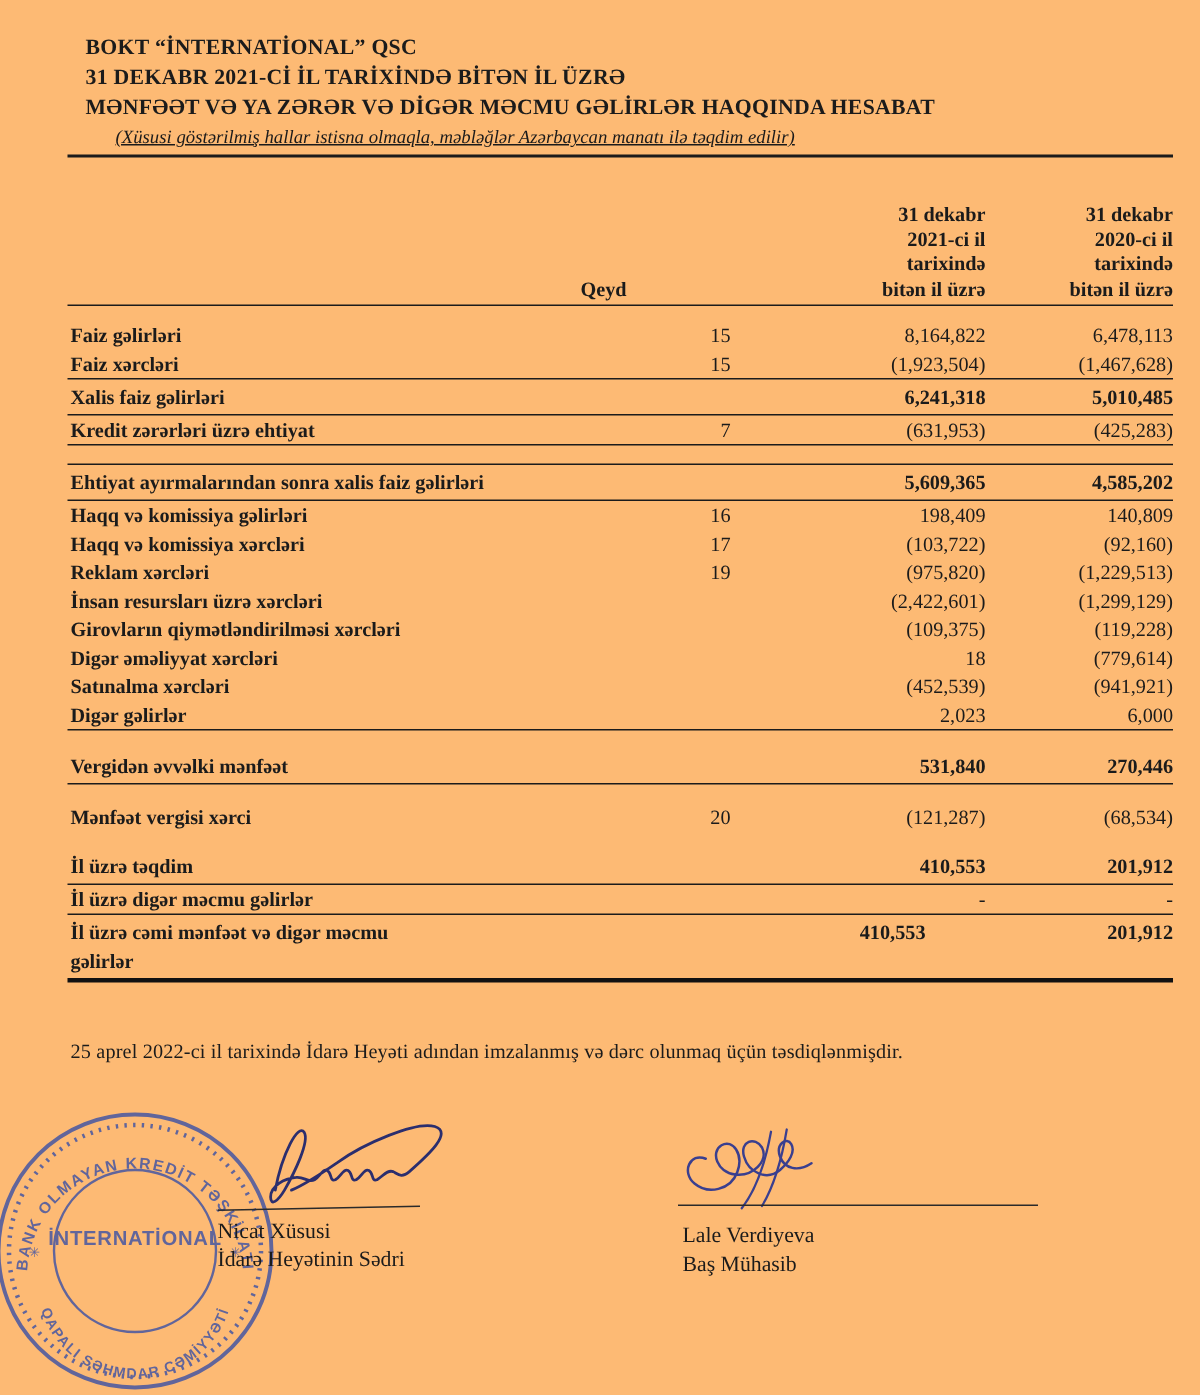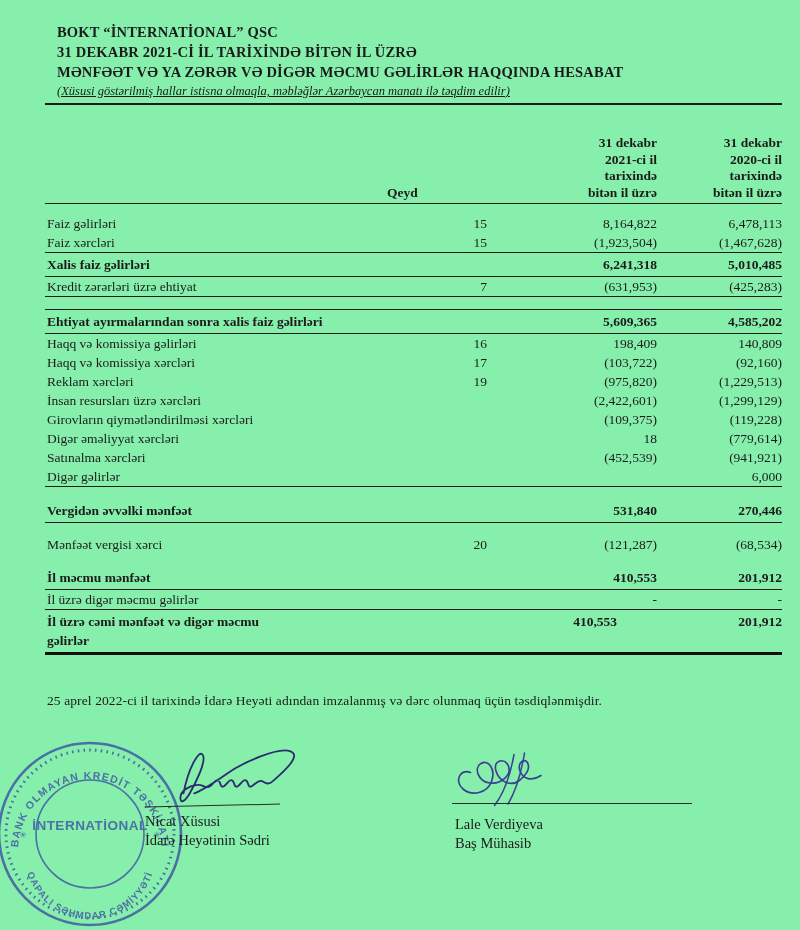--- a/index.html
+++ b/index.html
@@ -1,33 +1,33 @@
 <!DOCTYPE html>
 <html><head>
 <meta charset="utf-8">
 <style>
   html,body{margin:0;padding:0;background:#e8e8e8;}
   .page{
     width:800px;height:930px;position:relative;margin:0 auto;
-    background:#86efac;color:#1b1b1b;
+    background:#fdba74;color:#1b1b1b;
     font-family:"Liberation Serif", serif;
     overflow:hidden;
   }
   .content{position:absolute;left:45px;top:22px;width:737px;}
   
   .doc-header{margin-left:12px;}
   .title-line{font-weight:bold;font-size:14.5px;line-height:20px;letter-spacing:.2px;}
-  .subtitle{font-style:italic;font-size:12.5px;line-height:17px;margin-top:1px;text-decoration:underline;}
+  .subtitle{font-style:italic;font-size:12.5px;line-height:17px;margin-top:1px;text-decoration:underline;margin-left:20px;}
   .top-rule{border-bottom:2.6px solid #1b1b1b;margin-top:3px;}
   
   .thead{display:flex;align-items:flex-end;padding-top:30px;padding-bottom:2px;
          border-bottom:1.6px solid #1b1b1b;font-weight:bold;font-size:13.5px;}
   .thead .c-note{align-self:flex-end;text-align:left;padding-left:4px;}
   .col-period{white-space:pre-line;text-align:right;line-height:16.5px;}
-  .c-label{flex:1 1 auto;padding-left:2px;}
+  .c-label{flex:1 1 auto;padding-left:2px;font-weight:bold;}
   .c-note{width:100px;flex:0 0 auto;text-align:right;}
   .c-v1{width:170px;flex:0 0 auto;text-align:right;}
   .c-v2{width:125px;flex:0 0 auto;text-align:right;}
   .tbody{font-size:13.5px;margin-top:10px;}
   .trow{display:flex;line-height:19px;}
   .trow span{display:block;}
   .trow.bold{font-weight:bold;padding-top:2px;padding-bottom:2px;}
   .trow.bb{border-bottom:1.6px solid #1b1b1b;}
   .trow.bt{border-top:1.6px solid #1b1b1b;}
   .trow.thick{border-bottom:3px solid #111;gap:40px;}
@@ -143,39 +143,40 @@
         </div>
         <div class="trow">
           <span class="c-label">Satınalma xərcləri</span>
           <span class="c-note"></span>
           <span class="c-v1">(452,539)</span>
           <span class="c-v2">(941,921)</span>
         </div>
         <div class="trow bb">
           <span class="c-label">Digər gəlirlər</span>
           <span class="c-note"></span>
+          <span class="c-v1">2,023</span>
           <span class="c-v2">6,000</span>
         </div>
         <div class="spacer"></div>
         <div class="trow bold bb">
           <span class="c-label">Vergidən əvvəlki mənfəət</span>
           <span class="c-note"></span>
           <span class="c-v1">531,840</span>
           <span class="c-v2">270,446</span>
         </div>
         <div class="spacer"></div>
         <div class="trow">
           <span class="c-label">Mənfəət vergisi xərci</span>
           <span class="c-note">20</span>
           <span class="c-v1">(121,287)</span>
           <span class="c-v2">(68,534)</span>
         </div>
         <div class="spacer"></div>
         <div class="trow bold bb">
-          <span class="c-label">İl məcmu mənfəət</span>
+          <span class="c-label">İl üzrə təqdim</span>
           <span class="c-note"></span>
           <span class="c-v1">410,553</span>
           <span class="c-v2">201,912</span>
         </div>
         <div class="trow bb">
           <span class="c-label">İl üzrə digər məcmu gəlirlər</span>
           <span class="c-note"></span>
           <span class="c-v1">-</span>
           <span class="c-v2">-</span>
         </div>

